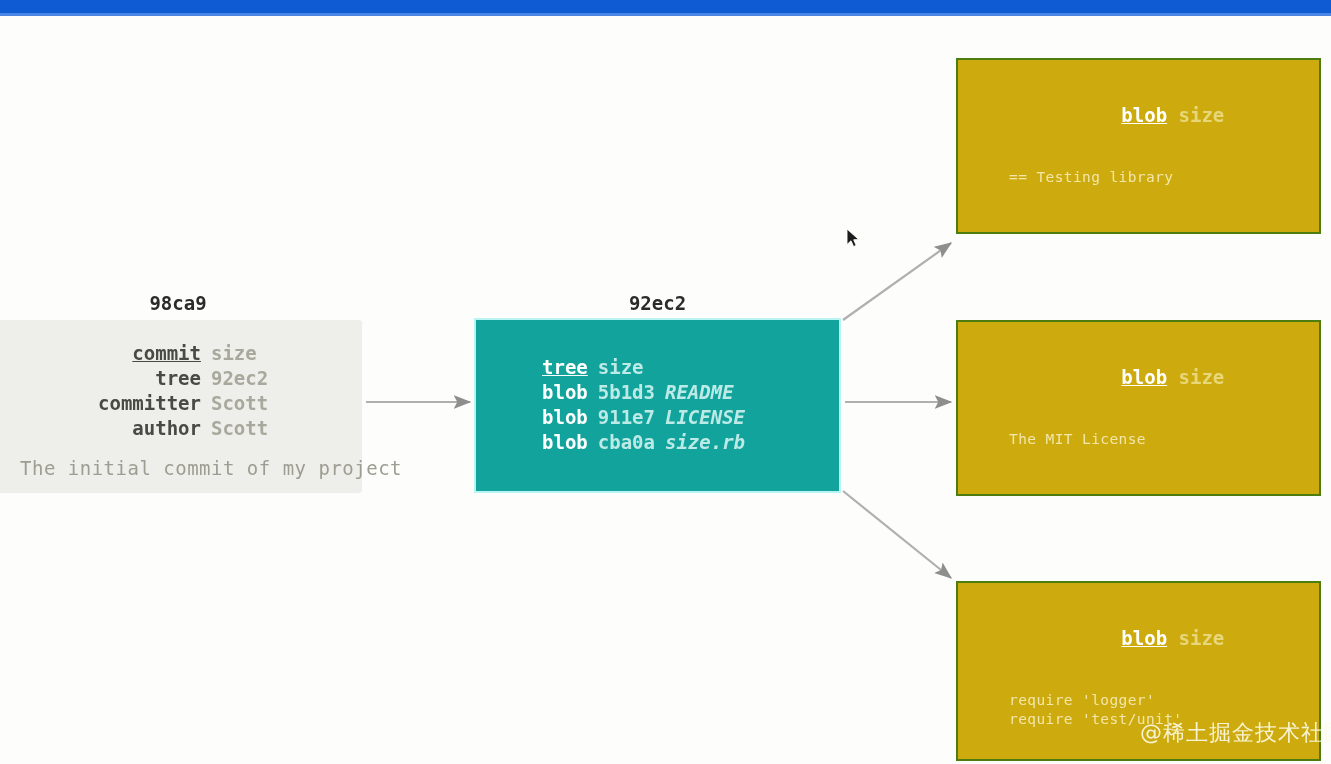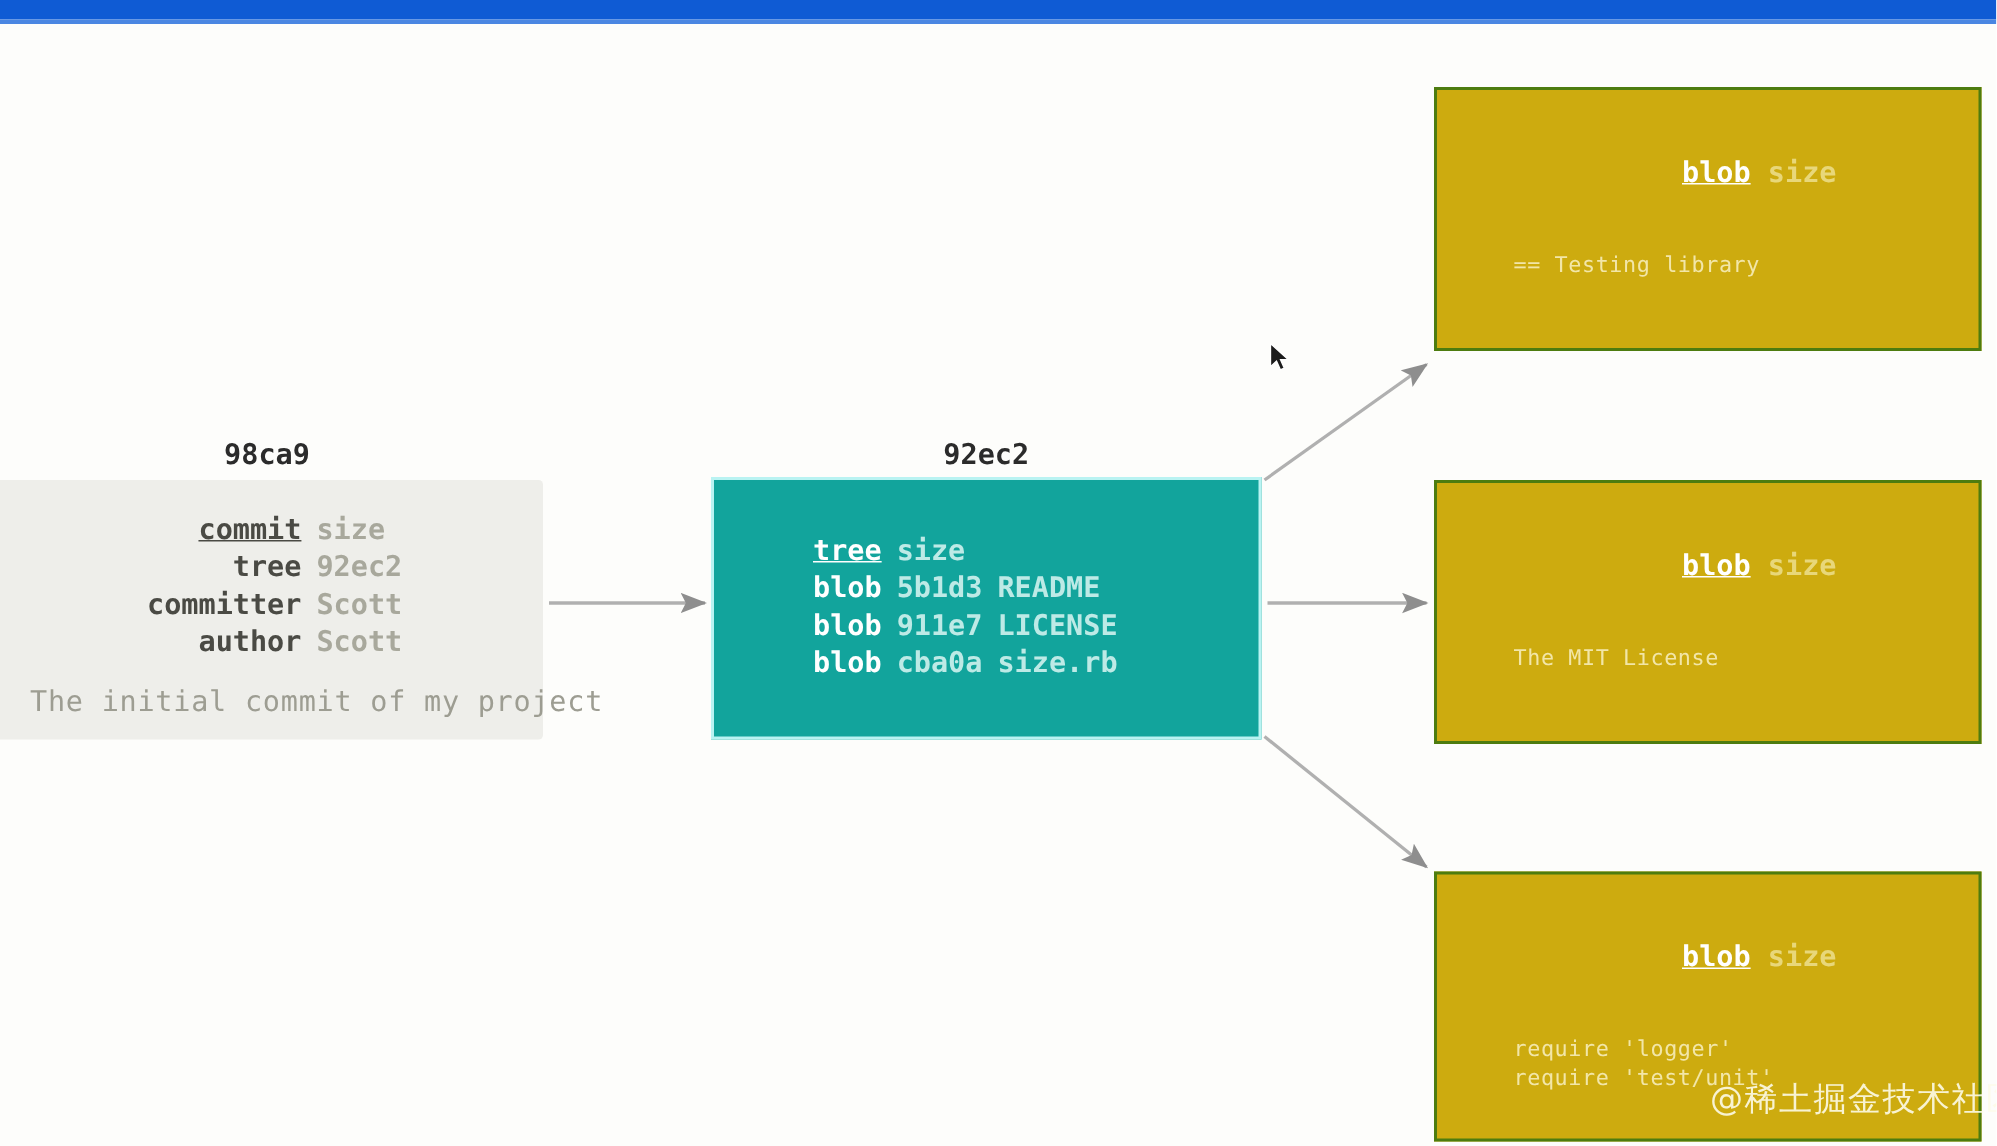--- a/index.html
+++ b/index.html
@@ -112,20 +112,21 @@
   .tree .kv-v2 {
     display: table-cell;
     text-align: left;
     padding-left: 10px;
     font-family: "DejaVu Sans Mono", monospace;
     font-size: 19px;
     line-height: 25px;
     color: #bdeae6;
     font-weight: bold;
     white-space: pre;
+    font-style: italic;
   }
 
   
   .blob-head {
     position: absolute;
     width: 100%;
     top: 22px;
     text-align: center;
     font-family: "DejaVu Sans Mono", monospace;
     font-size: 19px;

